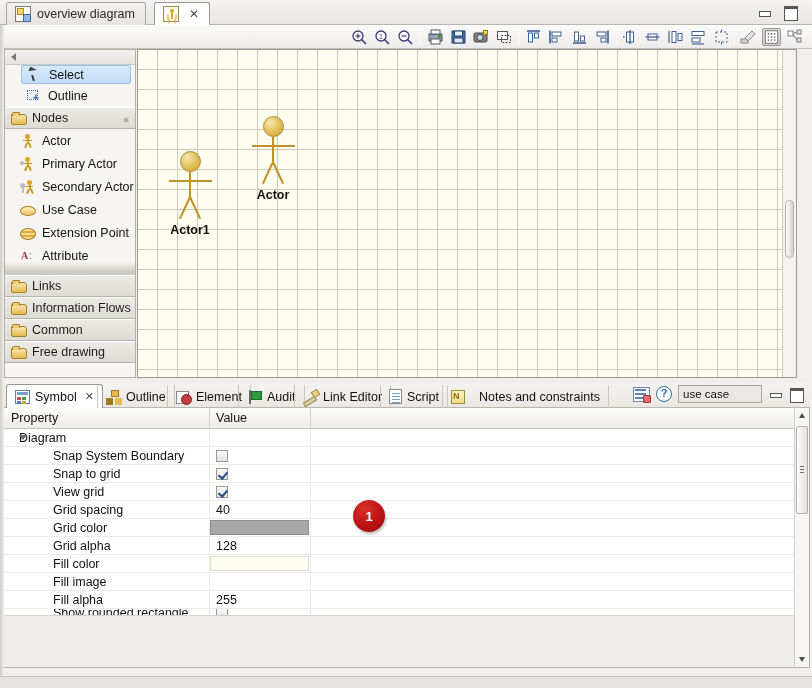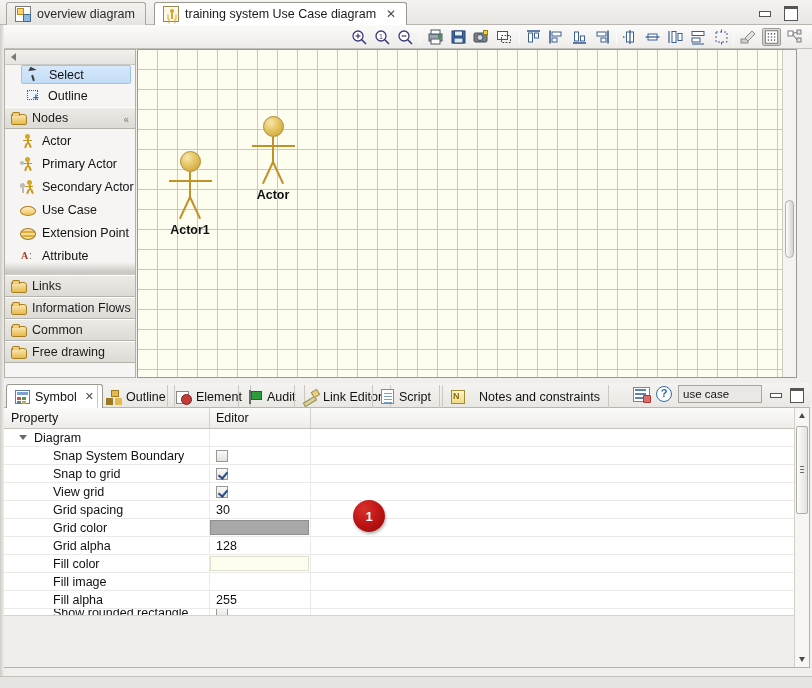--- a/index.html
+++ b/index.html
@@ -357,21 +357,21 @@
   .ptrows { position:relative; }
   .ptrow {
     display:flex; height:18px; align-items:center;
     border-bottom:1px solid #eceae6;
     font-size:12.5px; color:#111;
   }
   .ptrow .pname { width:207px; border-right:1px solid #eceae6; height:18px; line-height:18px; }
   .ptrow .pval  { width:101px; border-right:1px solid #eceae6; height:18px; line-height:18px;
                   padding-left:6px; position:relative; }
   .ptrow .prest { flex:1; border-right:1px solid #eceae6; height:18px; }
-  .ptrow .pname.lvl0 { padding-left:31px; }
+  .ptrow .pname.lvl0 { padding-left:16px; }
   .ptrow .pname.lvl1 { padding-left:50px; }
   .tri {
     position:absolute; left:16px; top:6px; width:0;height:0;
     border-left:4px solid transparent;border-right:4px solid transparent;
     border-top:5px solid #6d6a64;
   }
   .cbx {
     display:inline-block; width:12px;height:12px; vertical-align:-2px;
     background:linear-gradient(to bottom,#f9f9f9,#e4e2de);
     border:1px solid #9a9792;
@@ -438,21 +438,20 @@
 
 <div class="app">
 
   <div class="tabbar">
     <div class="etab inactive" style="left:6px;">
       <span class="tabicon ic-overview"></span>
       <span>overview diagram</span>
     </div>
     <div class="etab active" style="left:154px;">
       <span class="tabicon ic-actor-tab"></span>
-      <span>training system Use Case diagram</span>
       <span class="closeg">✕</span>
     </div>
     <div class="wbtn min" style="left:756px;"></div>
     <div class="wbtn max" style="left:782px;"></div>
   </div>
 
   <div class="etoolbar">
 
     <div class="tbi" style="left:350px;">
       <svg class="glyph" viewBox="0 0 19 18">
@@ -742,42 +741,42 @@
         <span>Element</span>
       </div>
       <div class="vtab" style="left:236px;">
         <span class="ic-audit"></span>
         <span>Audit</span>
       </div>
       <div class="vtab" style="left:292px;">
         <span class="ic-link"></span>
         <span>Link Editor</span>
       </div>
-      <div class="vtab" style="left:370px;">
+      <div class="vtab" style="left:378px;">
         <span class="ic-script"></span>
         <span>Script</span>
       </div>
       <div class="vtab" style="left:440px;gap:14px;">
         <span class="ic-notes"></span>
         <span>Notes and constraints</span>
       </div>
 
       <div class="vtools">
         <span class="ic-filter"></span>
         <span class="ic-help">?</span>
         <span class="searchbox" placeholder="search">use case</span>
         <span class="vwbtn min"></span>
         <span class="vwbtn max"></span>
       </div>
     </div>
 
     <div class="ptable">
       <div class="pthead">
         <div class="c1">Property</div>
-        <div class="c2">Editor</div>
+        <div class="c2">Value</div>
         <div class="c3"></div>
       </div>
 
       <div class="ptrows">
 
         <div class="ptrow">
           <div class="pname lvl0" style="position:relative;">
             <span class="tri"></span>
             <span>Diagram</span>
           </div>
@@ -804,21 +803,21 @@
         <div class="ptrow">
           <div class="pname lvl1">View grid</div>
           <div class="pval">
             <span class="cbx checked"></span>
           </div>
           <div class="prest"></div>
         </div>
 
         <div class="ptrow">
           <div class="pname lvl1">Grid spacing</div>
-          <div class="pval">30</div>
+          <div class="pval">40</div>
           <div class="prest"></div>
         </div>
 
         <div class="ptrow">
           <div class="pname lvl1">Grid color</div>
           <div class="pval">
             <span class="swatch-gray"></span>
           </div>
           <div class="prest"></div>
         </div>

